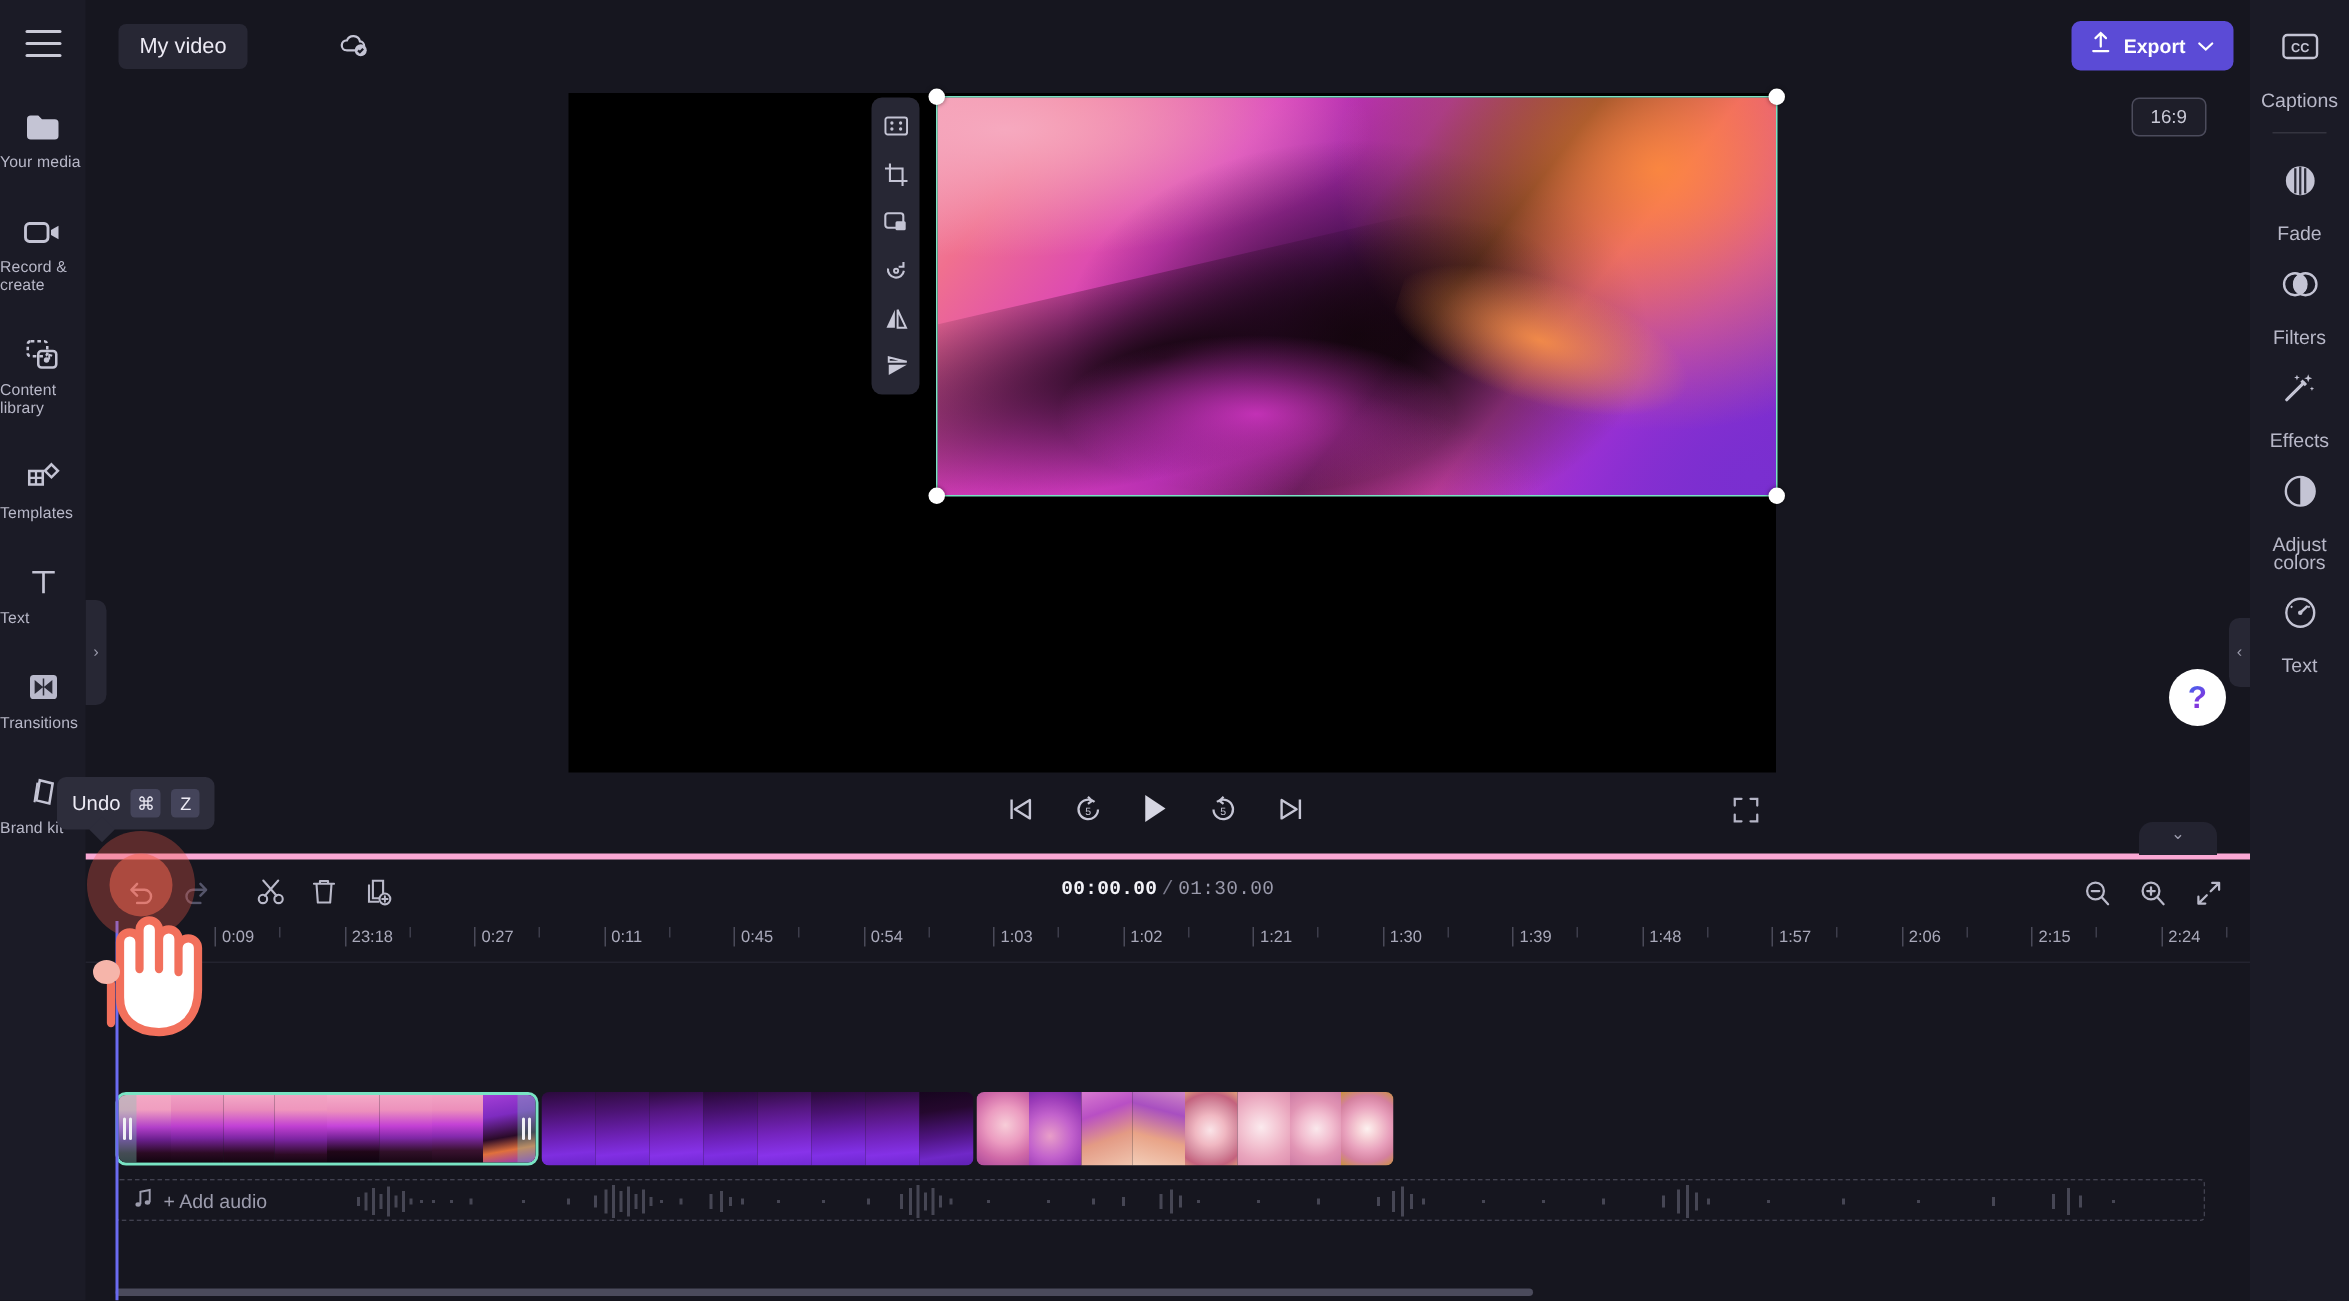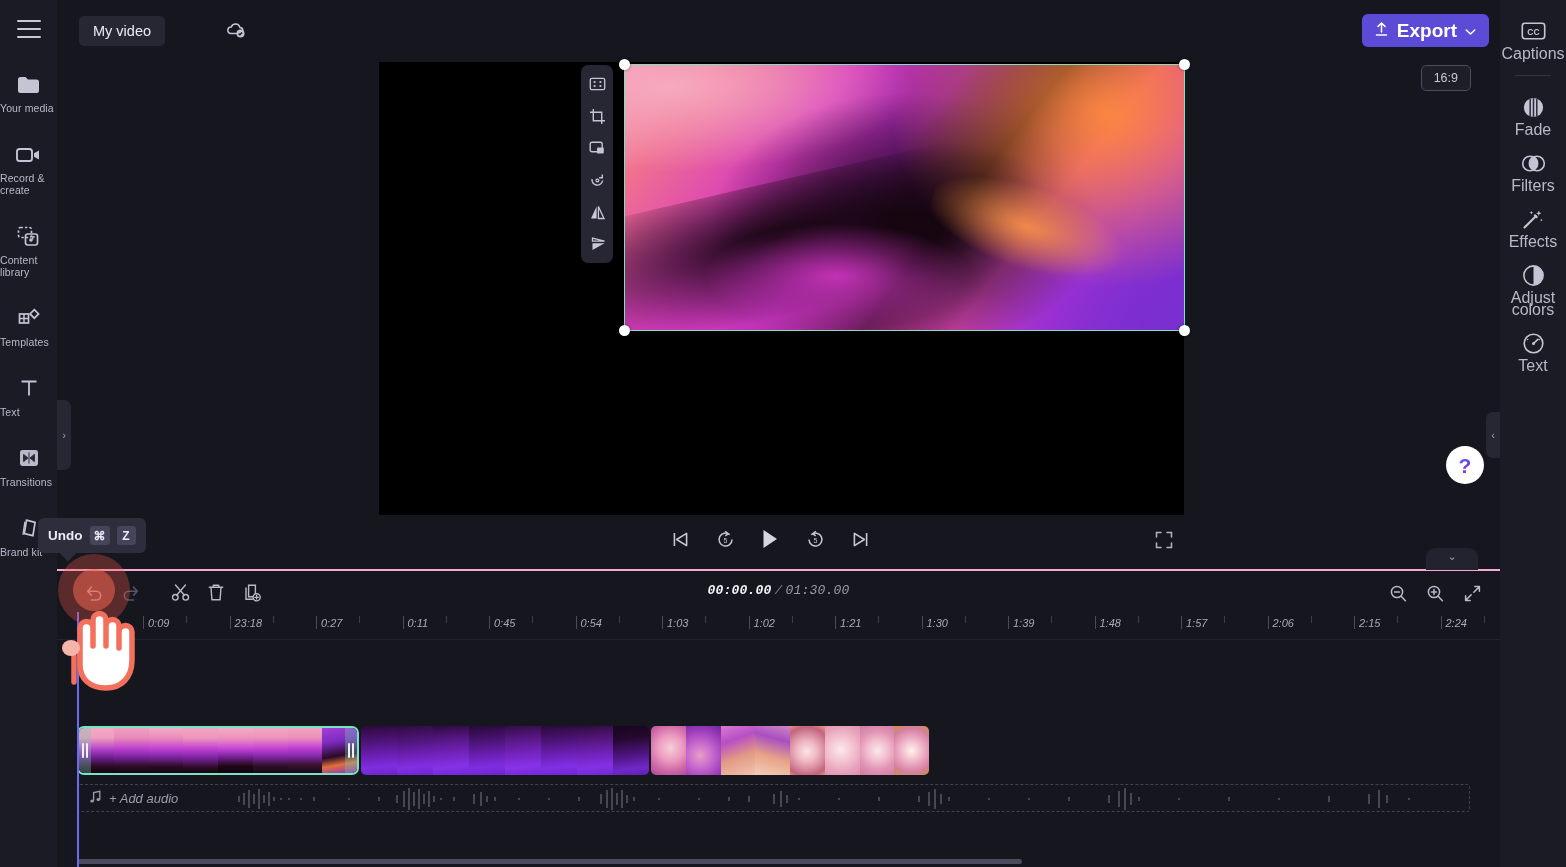--- a/index.html
+++ b/index.html
@@ -32,38 +32,38 @@
   #rail-items { margin-top: 24px; display: flex; flex-direction: column; gap: 11px; }
 
   
   #right-rail {
     position: absolute; right: 0; top: 0; width: 66px; height: 867px;
     background: #1b1b26; z-index: 30;
     display: flex; flex-direction: column; align-items: center;
   }
   #right-rail .rr-item { width: 66px; padding: 8px 0 6px; text-align: center; cursor: pointer; }
   #right-rail .rr-icon { height: 26px; display:flex; align-items:center; justify-content:center; }
-  #right-rail .rr-label { margin-top: 4px; font-size: 16px; line-height: 12px; color: #b8b8c8; }
+  #right-rail .rr-label { margin-top: 17px; font-size: 13px; line-height: 12px; color: #b8b8c8; }
   #right-rail .rr-divider { width: 36px; height: 1px; background: #34343f; margin: 9px 0 10px; }
 
   
   #topbar { position: absolute; left: 57px; top: 0; right: 66px; height: 78px; }
   #project-name {
     position: absolute; left: 22px; top: 16px;
     background: #272734; border-radius: 5px;
     padding: 7px 14px; font-size: 14.5px; color: #eceaf4; cursor: pointer;
   }
   #save-status { position: absolute; left: 168px; top: 20px; cursor: pointer; }
   #export-btn {
     position: absolute; right: 11px; top: 14px;
     height: 33px; background: #5b4bd6; border-radius: 6px;
     display: flex; align-items: center; gap: 8px;
     padding: 0 13px 0 12px; cursor: pointer;
   }
-  #export-btn .ex-label { font-size: 19px; color: #fff; font-weight: 600; }
+  #export-btn .ex-label { font-size: 13px; color: #fff; font-weight: 600; }
 
   
   #preview-area { position: absolute; left: 57px; top: 61px; right: 83px; height: 508px; }
   #video-stage {
     position: absolute; left: 322px; top: 1px; width: 805px; height: 453px;
     background: #000;
   }
   #clip-image {
     position: absolute; left: 246px; top: 3px; width: 559px; height: 265px;
     background:
@@ -158,21 +158,21 @@
   #right-panel-toggle {
     position: absolute; right: 66px; top: 412px;
     width: 14px; height: 46px; background: #272734;
     border-radius: 7px 0 0 7px; display: flex; align-items: center;
     justify-content: center; cursor: pointer; z-index: 25;
   }
   .chev { font-size: 11px; color: #9a9aab; line-height: 1; }
 
   
   #timeline { position: absolute; left: 57px; top: 569px; right: 66px; bottom: 0;
-    background: #16161f; border-top: 2px solid #f9a8d4; font-style: italic; }
+    background: #16161f; border-top: 4px solid #f9a8d4; }
   #tl-toolbar { position: absolute; left: 0; right: 0; top: 0; height: 41px; }
   #tl-tools-left { position: absolute; left: 23px; top: 7px; display: flex; gap: 8px; }
   .tl-tool { width: 28px; height: 28px; border-radius: 5px;
     display: flex; align-items: center; justify-content: center; cursor: pointer; }
   #tl-timecode { position: absolute; left: 50%; transform: translateX(-50%); top: 12px;
     font-size: 13px; font-family: "Liberation Mono", monospace; letter-spacing: .2px; }
   #tl-timecode .cur { color: #f2f2f7; font-weight: 700; }
   #tl-timecode .sep { color: #7b7b8c; margin: 0 3px; }
   #tl-timecode .tot { color: #9a9aab; }
   #tl-tools-right { position: absolute; right: 14px; top: 8px; display: flex; gap: 9px; }
@@ -214,21 +214,21 @@
   #clip-1 .trim.r { right: 0; border-radius: 0 5px 5px 0; }
   #clip-1 .trim i { width: 2px; height: 15px; background: #f0f0f5; border-radius: 1px; }
   #clip-2 { left: 284px; width: 288px; }
   #clip-3 { left: 574px; width: 278px; }
 
   #tl-hscroll { position: absolute; left: 20px; bottom: 3px; width: 945px; height: 5px;
     background: #4b4b5c; border-radius: 3px; cursor: pointer; }
 
   
   #cursor-overlay { position: absolute; left: 0; top: 0; width: 1566px; height: 867px;
-    pointer-events: none; z-index: 60; font-weight: bold; }
+    pointer-events: none; z-index: 60; }
   #undo-tooltip {
     position: absolute; left: 38px; top: 518px;
     background: #2d2d3b; border-radius: 6px; height: 35px;
     display: flex; align-items: center; gap: 7px; padding: 0 10px;
   }
   #undo-tooltip .tt-text { font-size: 13.5px; color: #eceaf4; }
   #undo-tooltip .kbd {
     background: #44445a; border-radius: 3px; min-width: 19px; height: 19px;
     display: flex; align-items: center; justify-content: center;
     font-size: 12px; color: #eceaf4; padding: 0 4px;

